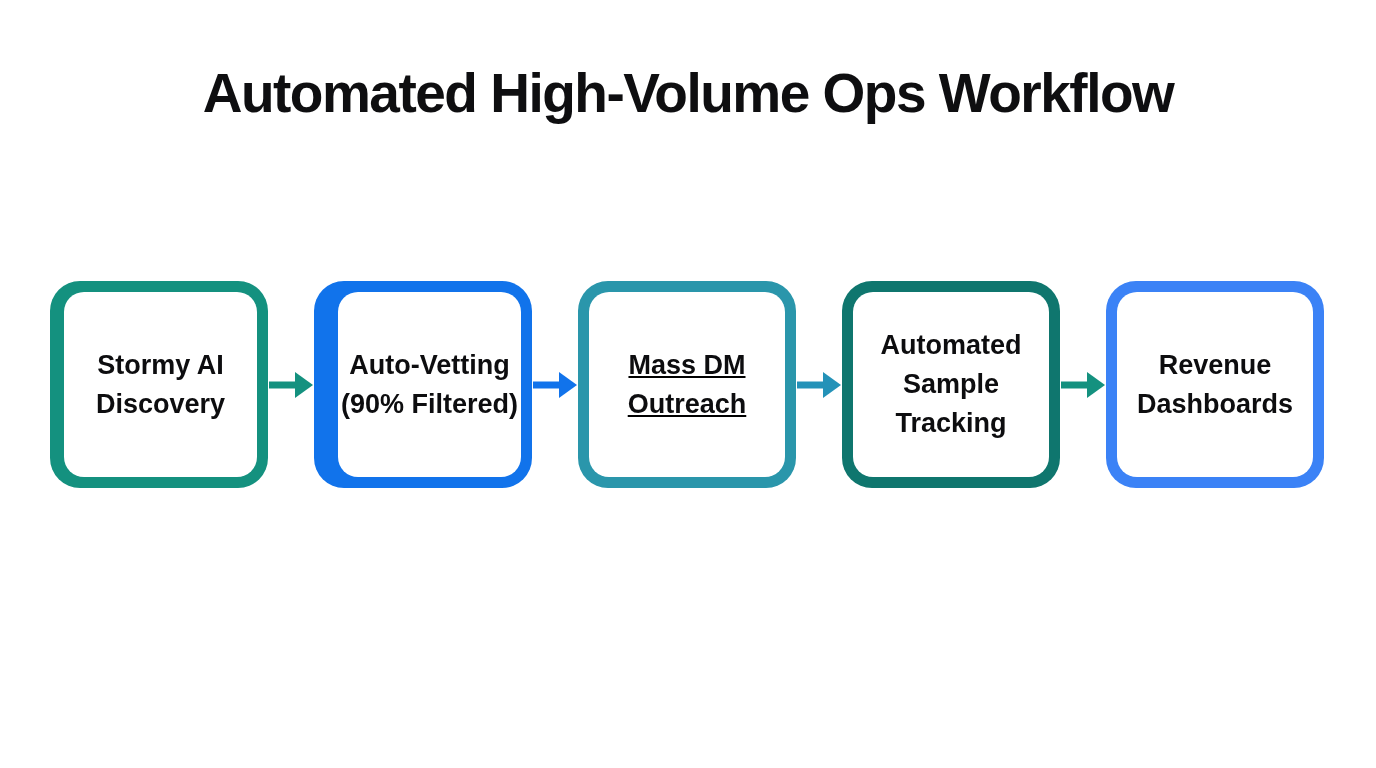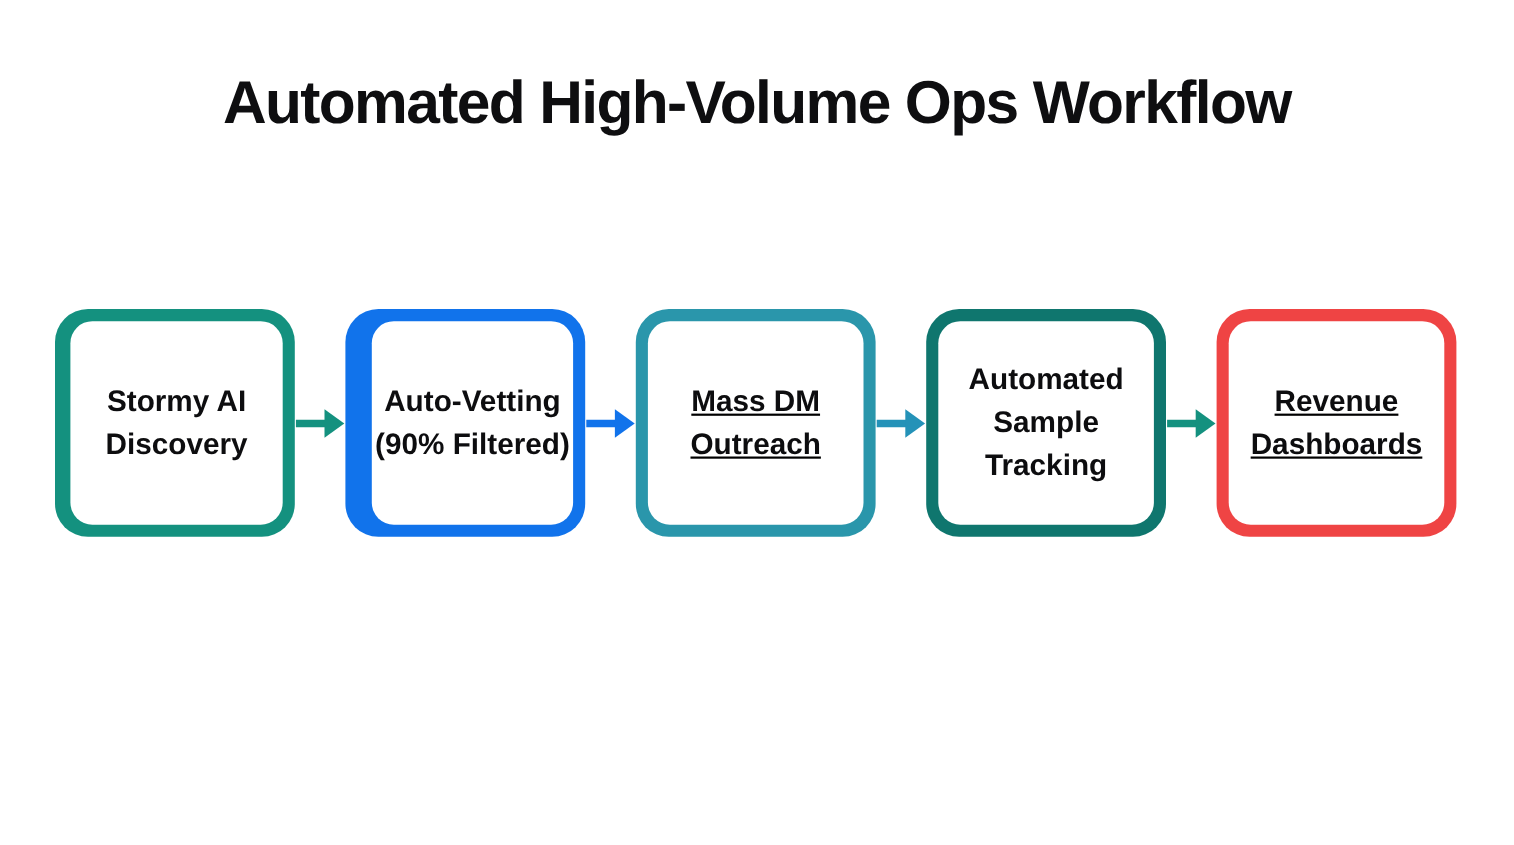--- a/index.html
+++ b/index.html
@@ -129,21 +129,21 @@
       </div>
     </div>
 
     <div class="connector" style="color: rgb(20, 145, 127);">
       <svg width="46" height="40" viewBox="0 0 46 40">
         <path d="M1 20 H29" stroke="currentColor" stroke-width="7" fill="none"></path>
         <polygon points="27,7 45,20 27,33" fill="currentColor"></polygon>
       </svg>
     </div>
 
-    <div class="step-box" style="background-color: #ef4444; text-decoration: underline;">
+    <div class="step-box" style="background-color: #3b82f6;">
       <div class="step-inner">
         <span class="step-label">Revenue
 Dashboards</span>
       </div>
     </div>
 
   </div>
 </div>
 
 </body></html>

